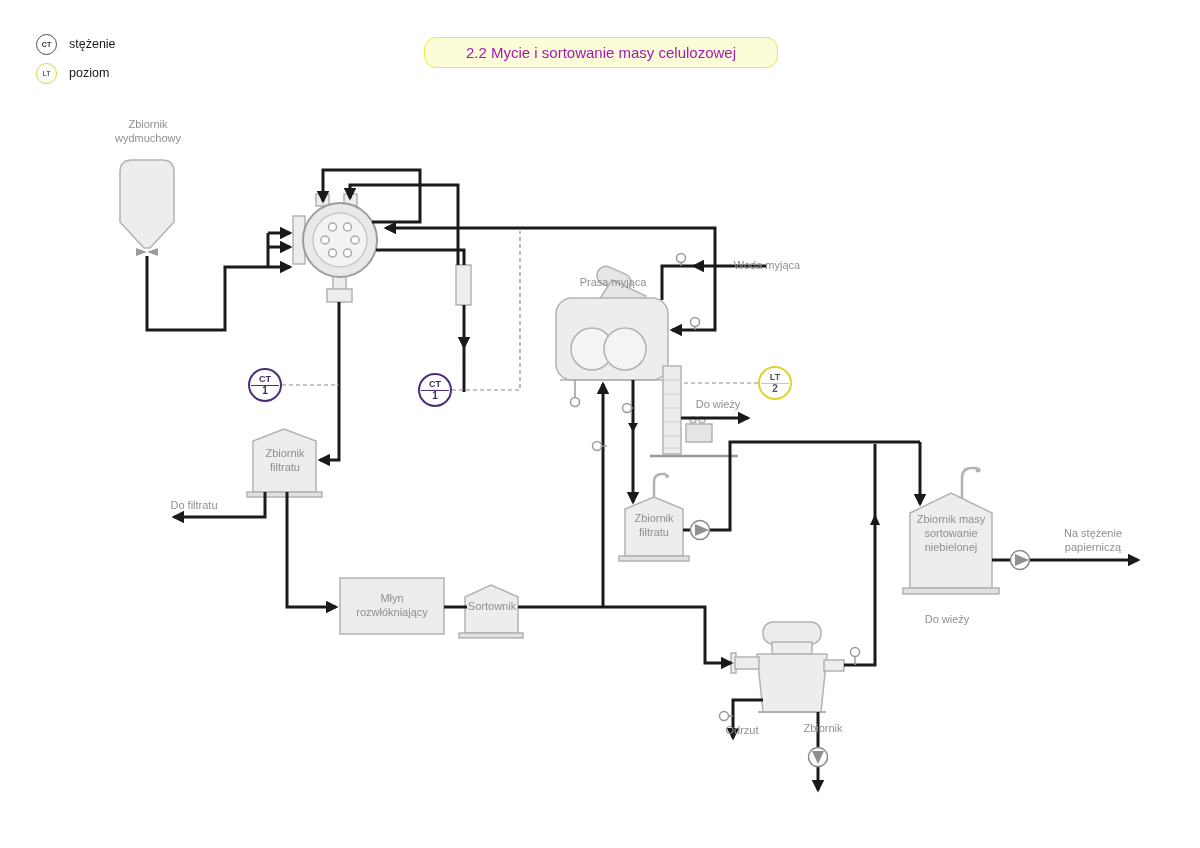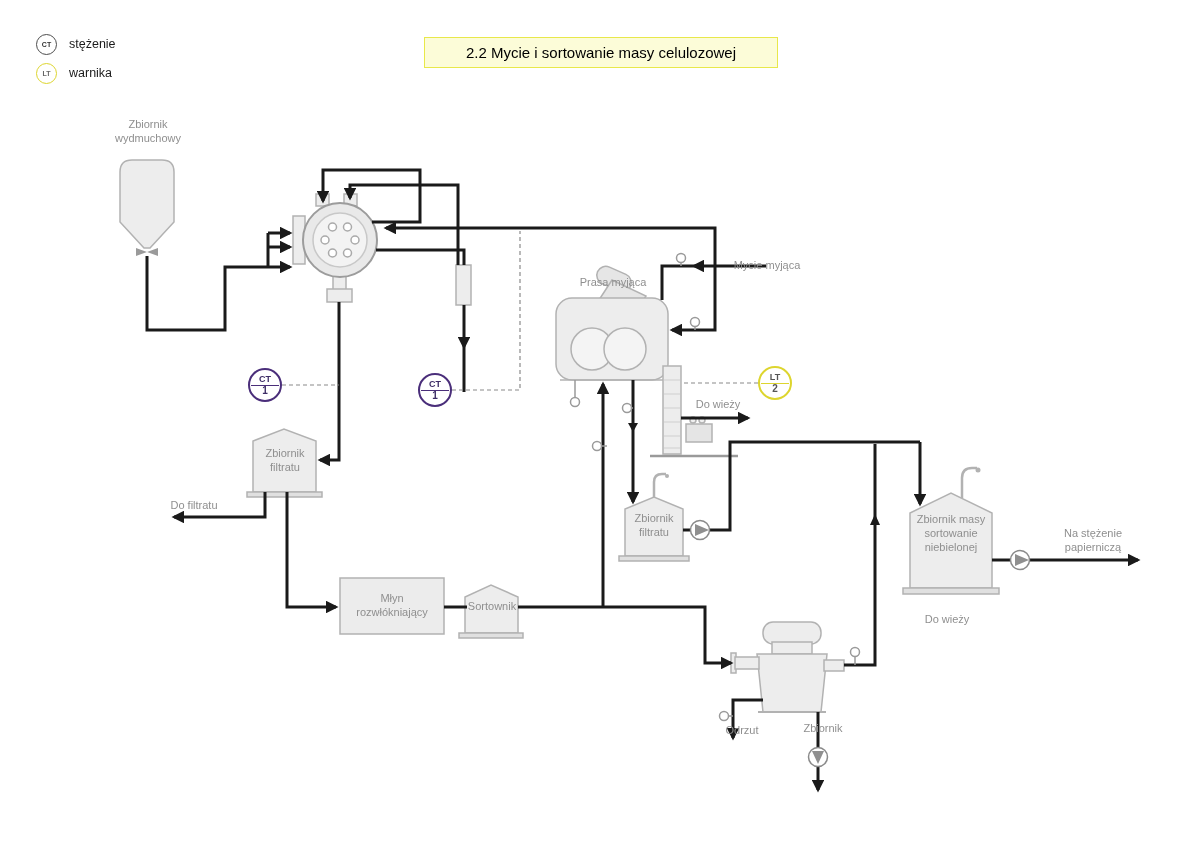--- a/index.html
+++ b/index.html
@@ -6,22 +6,22 @@
   #stage{position:relative;width:1200px;height:848px;background:#ffffff;overflow:hidden;
          font-family:"Liberation Sans",sans-serif;}
   svg{position:absolute;left:0;top:0;}
 
   
   .lbl{position:absolute;font-size:11px;line-height:1.25;color:#8f8f8f;text-align:center;}
 
   
   #title{position:absolute;left:424px;top:37px;width:354px;height:31px;box-sizing:border-box;
          display:flex;align-items:center;justify-content:center;
-         background:#fcfcd8;border:1.5px solid #e8e84a;border-radius:0;
-         font-size:15px;color:#000000;}
+         background:#fcfcd8;border:1.5px solid #e8e84a;border-radius:12px;
+         font-size:15px;color:#a21caf;}
 
   
   #legend{position:absolute;left:36px;top:33px;}
   .lrow{display:flex;align-items:center;gap:12px;margin-bottom:7px;height:22px;}
   .lbub{width:21px;height:21px;border-radius:50%;box-sizing:border-box;background:#fff;
         display:flex;align-items:center;justify-content:center;font-size:7px;font-weight:bold;}
   .lbub.ct{border:1.5px solid #4d4d4d;color:#333;}
   .lbub.lt{border:1.5px solid #ddd52e;color:#666;}
   .ltext{font-size:12.5px;color:#1a1a1a;}
 
@@ -251,42 +251,42 @@
     </g>
   </svg>
 
   <div id="legend">
     <div class="lrow">
       <span class="lbub ct">CT</span>
       <span class="ltext">stężenie</span>
     </div>
     <div class="lrow">
       <span class="lbub lt">LT</span>
-      <span class="ltext">warnika</span>
+      <span class="ltext">poziom</span>
     </div>
   </div>
 
   <div id="title">2.2 Mycie i sortowanie masy celulozowej</div>
 
   <div class="instr ct" style="left:248px;top:368px">
     <span class="half itag">CT</span>
     <span class="half inum">1</span>
   </div>
   <div class="instr ct" style="left:418px;top:373px">
     <span class="half itag">CT</span>
     <span class="half inum">1</span>
   </div>
   <div class="instr lt" style="left:758px;top:366px">
     <span class="half itag">LT</span>
     <span class="half inum">2</span>
   </div>
 
   <div class="lbl" style="left:98px;top:118px;width:100px">Zbiornik wydmuchowy</div>
   <div class="lbl" style="left:558px;top:276px;width:110px">Prasa myjąca</div>
-  <div class="lbl" style="left:722px;top:259px;width:90px">Mycie myjąca</div>
+  <div class="lbl" style="left:722px;top:259px;width:90px">Woda myjąca</div>
   <div class="lbl" style="left:254px;top:447px;width:62px">Zbiornik filtratu</div>
   <div class="lbl" style="left:154px;top:499px;width:80px">Do filtratu</div>
   <div class="lbl" style="left:623px;top:512px;width:62px">Zbiornik filtratu</div>
   <div class="lbl" style="left:688px;top:398px;width:60px">Do wieży</div>
   <div class="lbl" style="left:346px;top:592px;width:92px">Młyn rozwłókniający</div>
   <div class="lbl" style="left:464px;top:600px;width:56px">Sortownik</div>
   <div class="lbl" style="left:916px;top:513px;width:70px">Zbiornik masy sortowanie niebielonej</div>
   <div class="lbl" style="left:1047px;top:527px;width:92px">Na stężenie papierniczą</div>
   <div class="lbl" style="left:917px;top:613px;width:60px">Do wieży</div>
   <div class="lbl" style="left:788px;top:722px;width:70px">Zbiornik</div>

